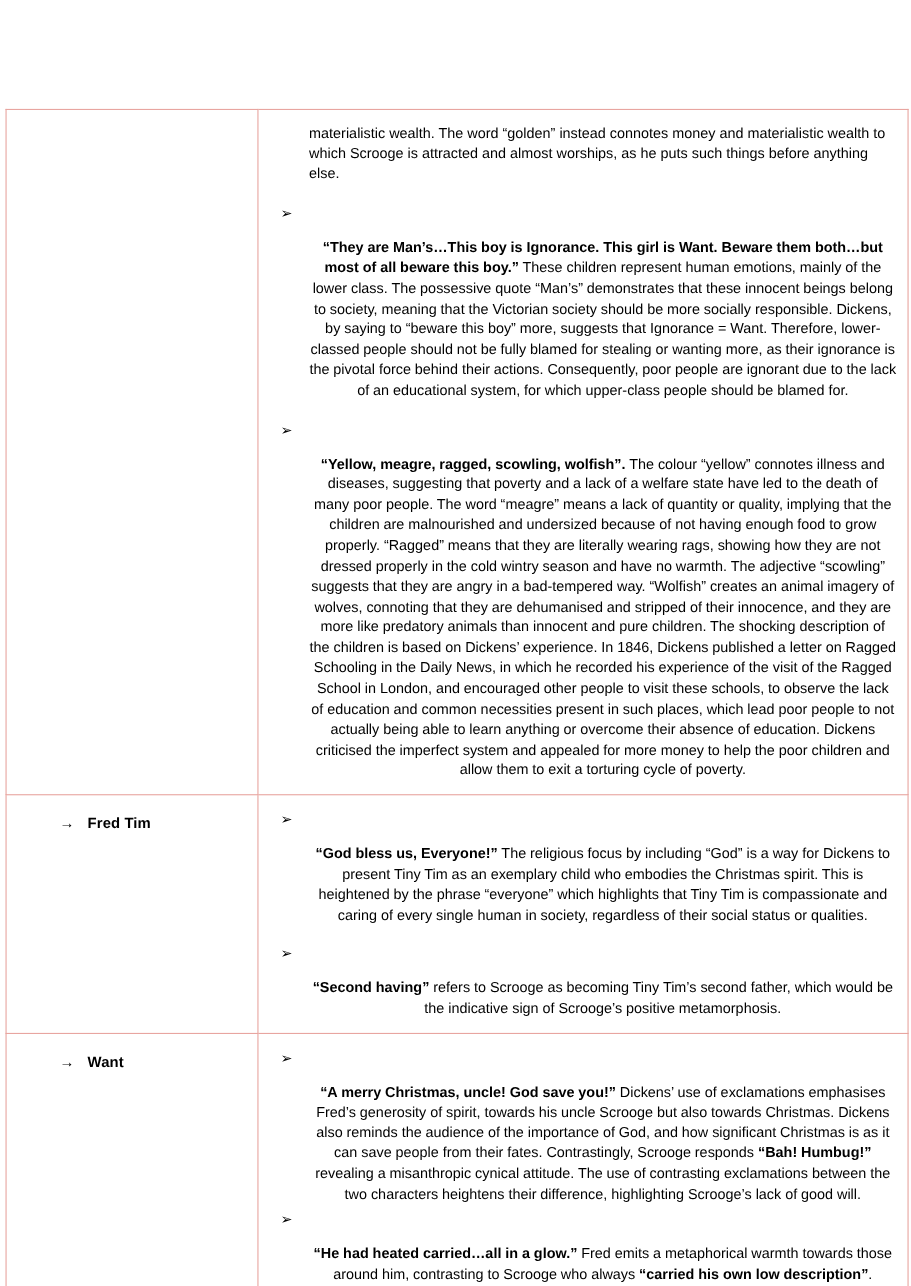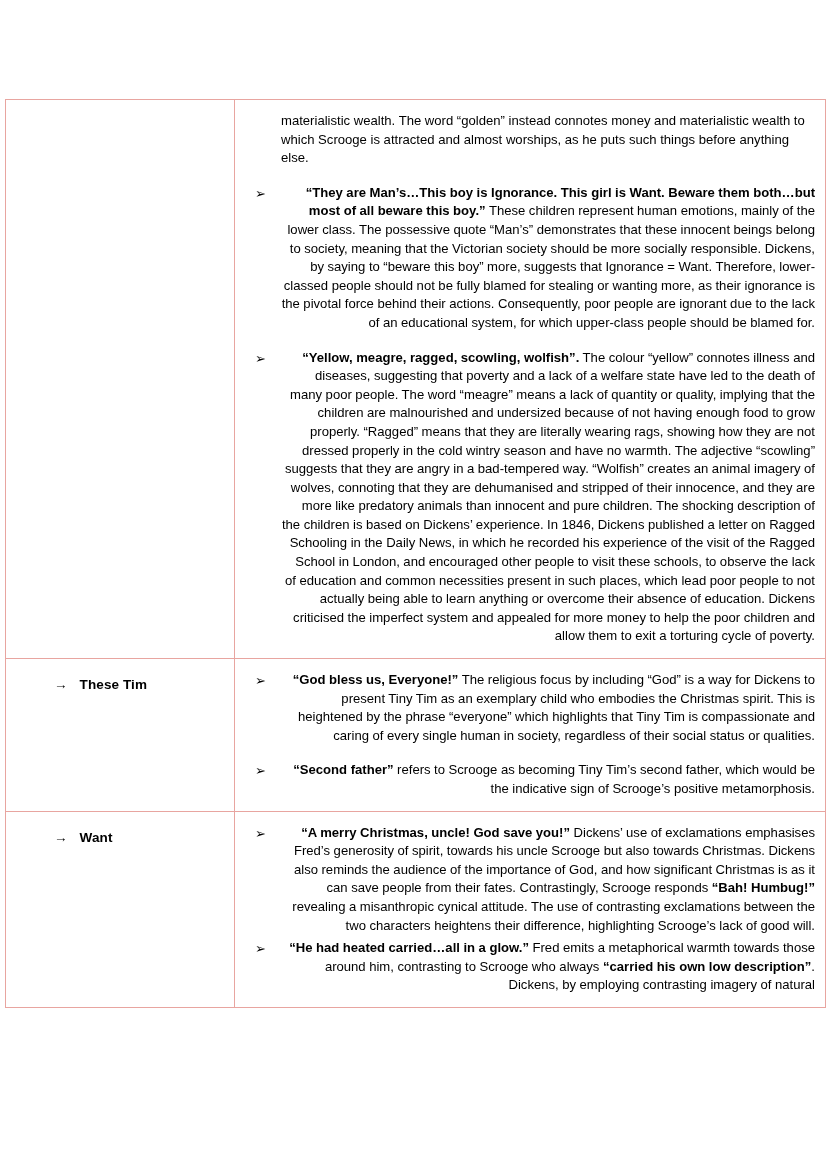--- a/index.html
+++ b/index.html
@@ -89,22 +89,23 @@
     line-height: 18.6px;
     color: #000;
     text-align: left;
     padding-top: 1px;
   }
 
   .point-text {
     flex: 1 1 auto;
     font-size: 13.1px;
     line-height: 18.6px;
-    text-align: right;
+    text-align: center;
     word-spacing: -0.1px;
+    margin-top: 32px;
   }
 
   .para {
     font-size: 13.1px;
     line-height: 18.6px;
     margin: 0 0 16px 0;
     padding-left: 26px;
   }
   .para:last-child {
     margin-bottom: 0;
@@ -137,33 +138,33 @@
                 <span class="point-text"><b>“Yellow, meagre, ragged, scowling, wolfish”.</b> The colour “yellow” connotes illness and diseases, suggesting that poverty and a lack of a welfare state have led to the death of many poor people. The word “meagre” means a lack of quantity or quality, implying that the children are malnourished and undersized because of not having enough food to grow properly. “Ragged” means that they are literally wearing rags, showing how they are not dressed properly in the cold wintry season and have no warmth. The adjective “scowling” suggests that they are angry in a bad-tempered way. “Wolfish” creates an animal imagery of wolves, connoting that they are dehumanised and stripped of their innocence, and they are more like predatory animals than innocent and pure children. The shocking description of the children is based on Dickens’ experience. In 1846, Dickens published a letter on Ragged Schooling in the Daily News, in which he recorded his experience of the visit of the Ragged School in London, and encouraged other people to visit these schools, to observe the lack of education and common necessities present in such places, which lead poor people to not actually being able to learn anything or overcome their absence of education. Dickens criticised the imperfect system and appealed for more money to help the poor children and allow them to exit a torturing cycle of poverty.</span>
               </div>
             </div>
           </td>
         </tr>
         <tr>
           <td class="col-label">
             <div class="label-cell-inner">
               <div class="label-row">
                 <span class="arrow-bullet">→</span>
-                <span>These Tim</span>
+                <span>Fred Tim</span>
               </div>
             </div>
           </td>
           <td class="col-body">
             <div class="body-cell-inner">
               <div class="point">
                 <span class="point-bullet">➢</span>
                 <span class="point-text"><b>“God bless us, Everyone!”</b> The religious focus by including “God” is a way for Dickens to present Tiny Tim as an exemplary child who embodies the Christmas spirit. This is heightened by the phrase “everyone” which highlights that Tiny Tim is compassionate and caring of every single human in society, regardless of their social status or qualities.</span>
               </div>
               <div class="point">
                 <span class="point-bullet">➢</span>
-                <span class="point-text"><b>“Second father”</b> refers to Scrooge as becoming Tiny Tim’s second father, which would be the indicative sign of Scrooge’s positive metamorphosis.</span>
+                <span class="point-text"><b>“Second having”</b> refers to Scrooge as becoming Tiny Tim’s second father, which would be the indicative sign of Scrooge’s positive metamorphosis.</span>
               </div>
             </div>
           </td>
         </tr>
         <tr>
           <td class="col-label">
             <div class="label-cell-inner">
               <div class="label-row">
                 <span class="arrow-bullet">→</span>
                 <span>Want</span>

